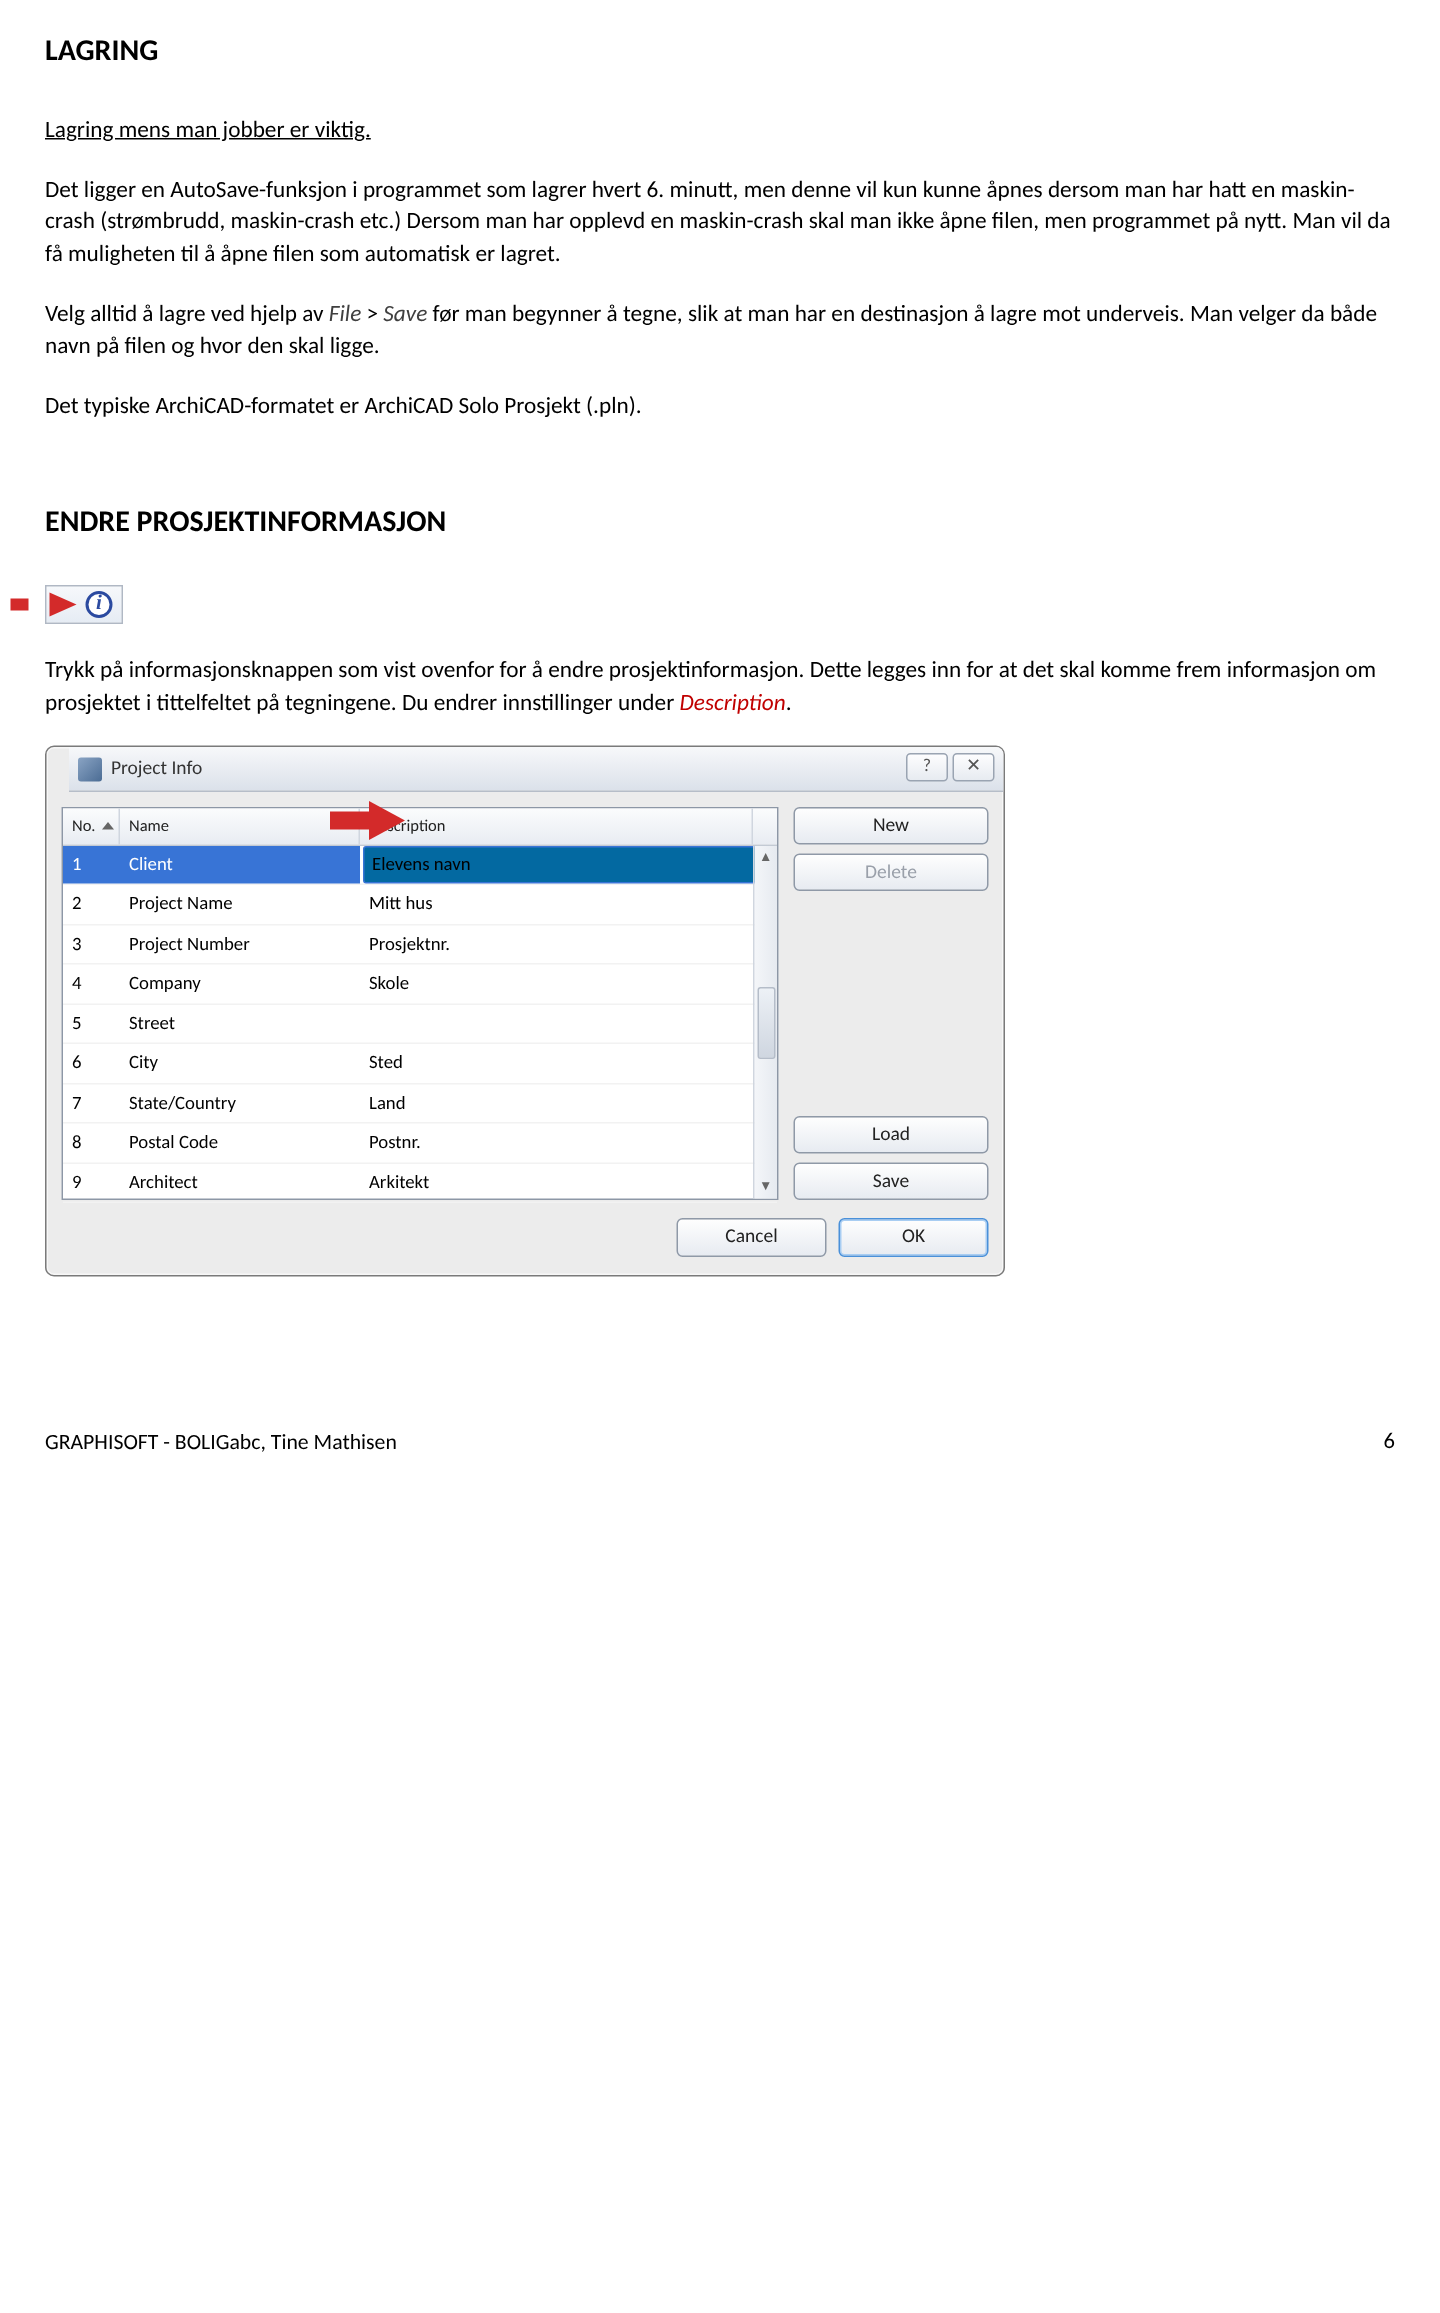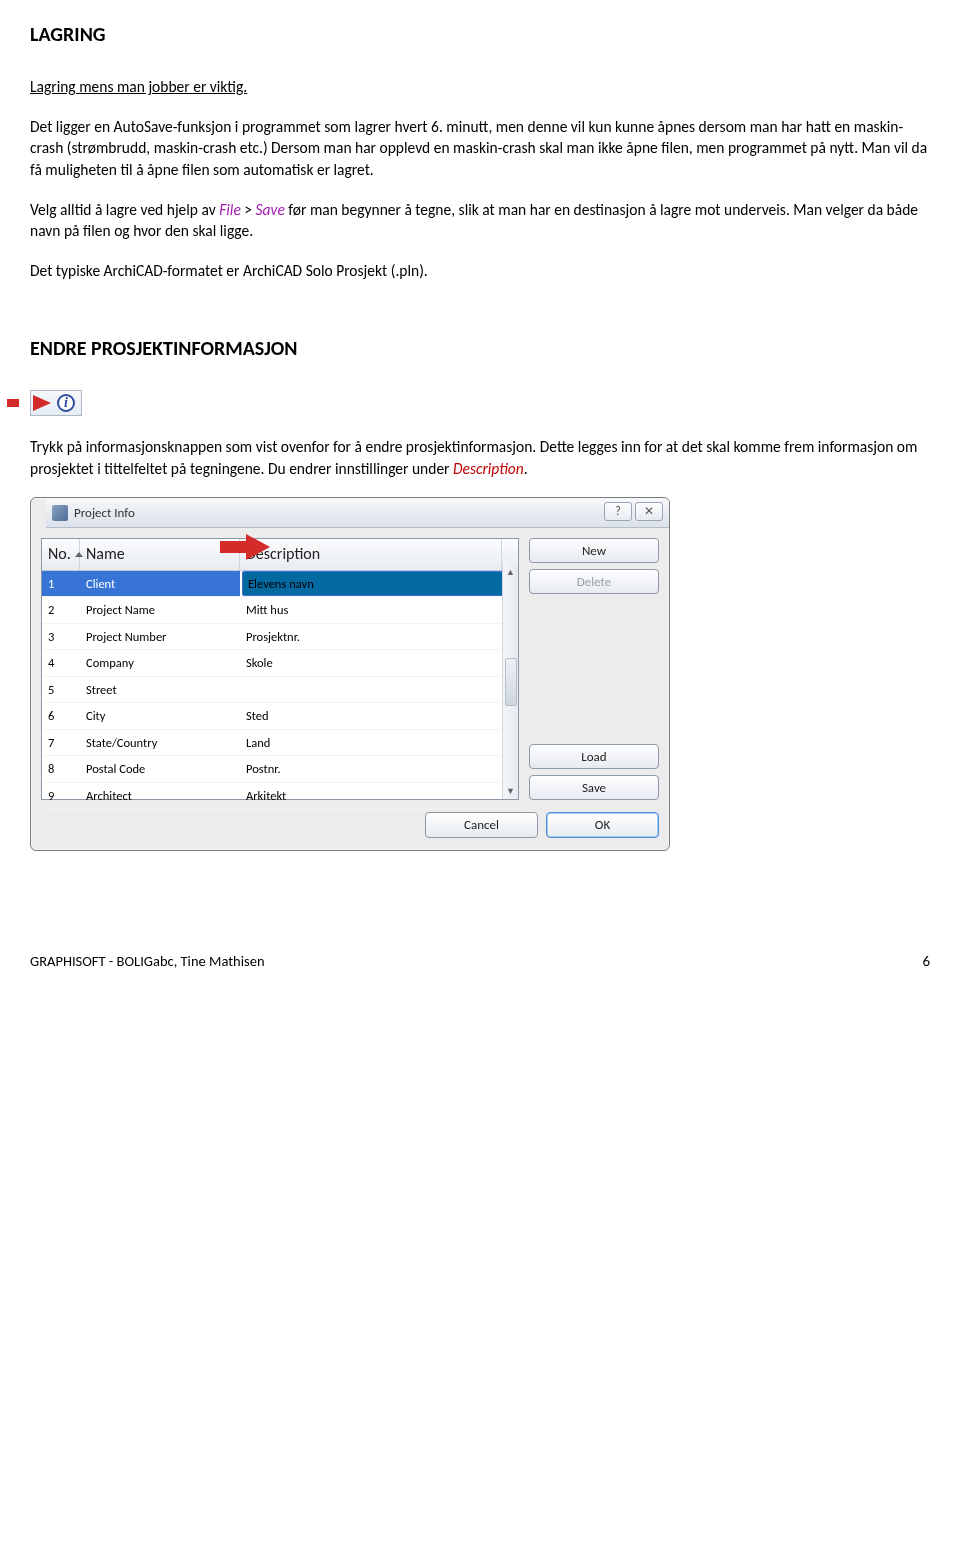--- a/index.html
+++ b/index.html
@@ -12,21 +12,21 @@
     padding: 20px 30px 20px 30px;
     line-height: 1.4;
   }
   h2 {
     font-size: 20px;
     font-weight: bold;
     margin-bottom: 28px;
   }
   .underline { text-decoration: underline; }
   p { margin-bottom: 18px; font-size: 15.5px; }
-  .italic-blue { font-style: italic; color: #a21caf; }
+  .italic-blue { font-style: italic; color: #404040; }
   .italic-red { font-style: italic; color: #c00000; }
   .section-gap { margin-top: 52px; }
   .small-toolbar {
     display: inline-flex;
     align-items: center;
     border: 1px solid #b0b8c4;
     background: linear-gradient(#f6f8fb, #e6ecf4);
     padding: 3px 6px;
     margin-bottom: 20px;
     gap: 4px;
@@ -105,21 +105,21 @@
     border: 1px solid #8d97a6;
     background: #fff;
     position: relative;
     height: 262px;
   }
   .thead {
     display: grid;
     grid-template-columns: 38px 160px 1fr 16px;
     background: linear-gradient(#fbfcfd,#e8ecf2);
     border-bottom: 1px solid #c3cad4;
-    font-size: 16px;
+    font-size: 11px;
     color: #222;
   }
   .thead > div {
     padding: 4px 6px;
     border-right: 1px solid #d0d6df;
     display:flex; align-items:center; gap:4px;
   }
   .thead > div:last-child { border-right:none; padding:0; }
   .sort-tri {
     width:0;height:0;border-left:4px solid transparent;border-right:4px solid transparent;border-bottom:5px solid #666;
@@ -160,21 +160,21 @@
     cursor: default;
   }
   .win-btn.disabled { color:#9aa0aa; }
   .spacer-flex { flex: 1; }
   .dialog-footer {
     display:flex;
     justify-content:flex-end;
     gap:8px;
     padding: 6px 10px 12px 10px;
   }
-  .dialog-footer .win-btn { width: 113px; height: 26px; }
+  .dialog-footer .win-btn { width: 100px; height: 26px; }
   .dialog-footer .win-btn.ok {
     border: 1px solid #4a90d9;
     box-shadow: 0 0 0 1px #a8cdf2 inset;
   }
   .table-scrollbar {
     position:absolute; right:0; top:25px; bottom:0; width:16px;
     background: linear-gradient(90deg,#f4f6f9,#e6eaf0);
     border-left:1px solid #d0d6df;
     display:flex; flex-direction:column; align-items:center;
   }

